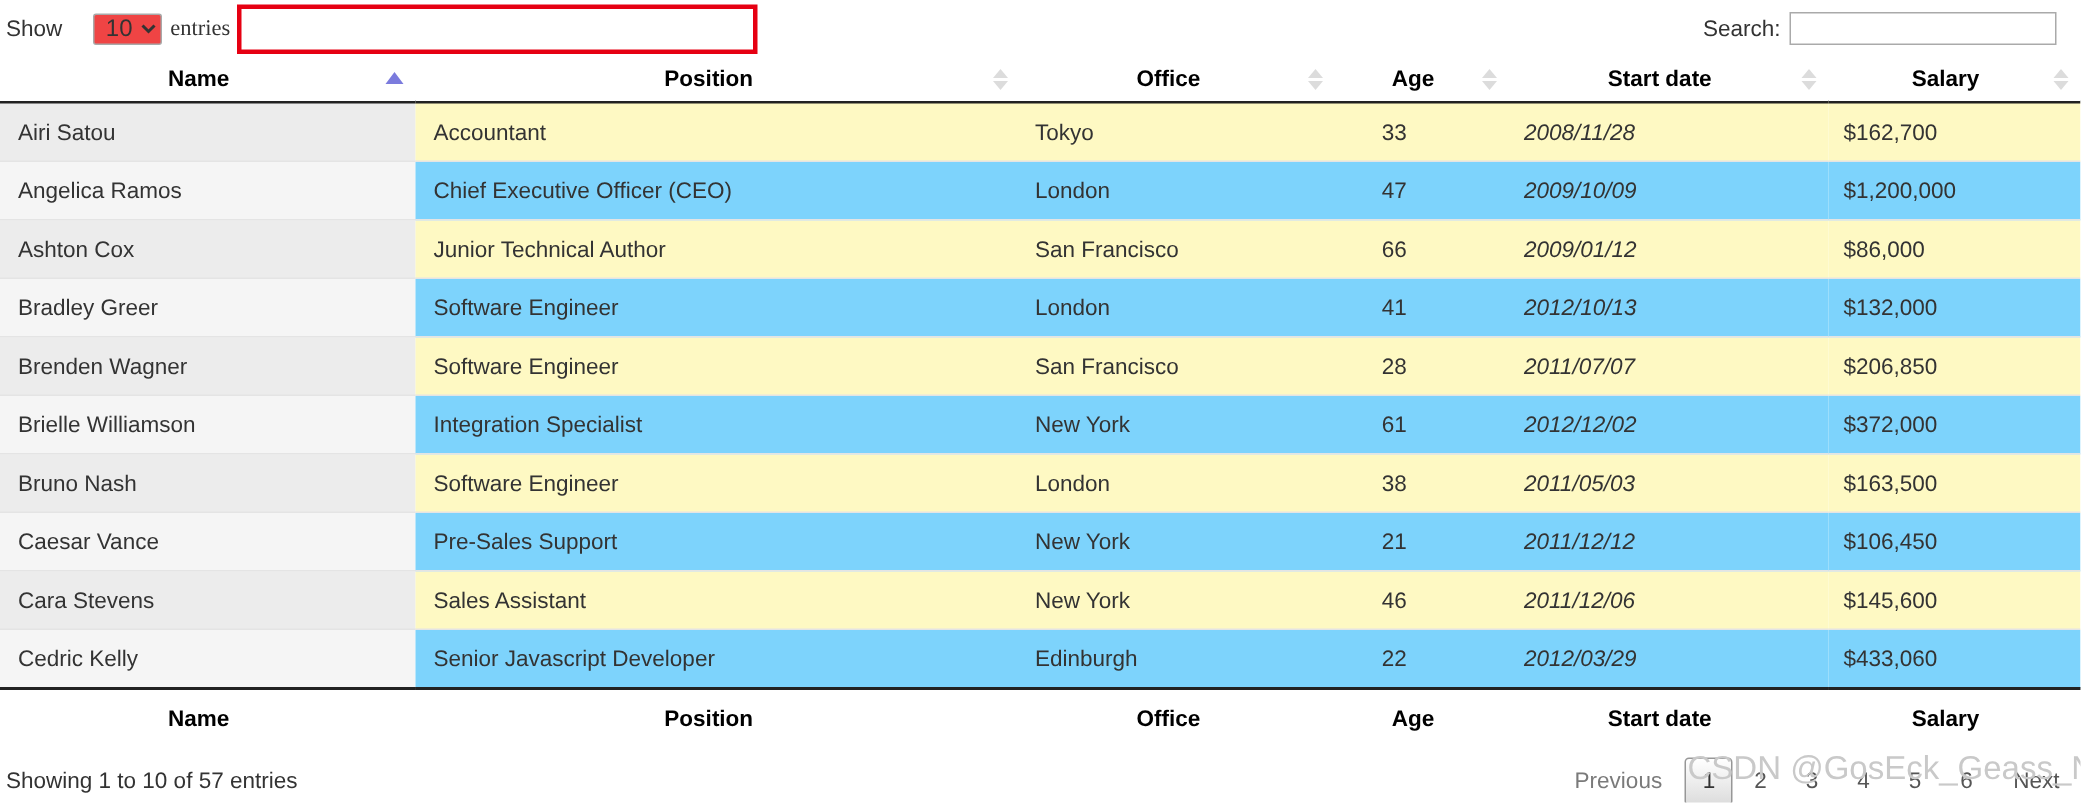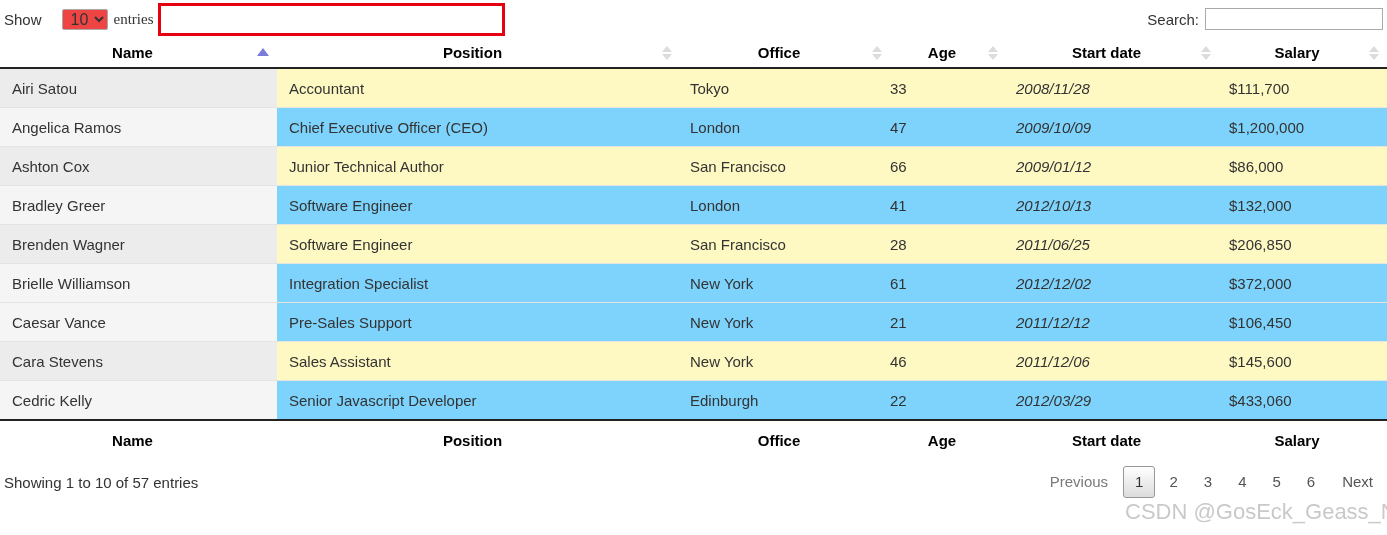--- a/index.html
+++ b/index.html
@@ -41,21 +41,21 @@
     color: #333;
     height: 21px;
     padding: 0 2px 0 4px;
     border: 1px solid #a9a9a9;
     background: #ef4444;
     border-radius: 2px;
   }
 
   .search-control {
     position: absolute;
-    right: 4px;
+    right: 16px;
     top: 50%;
     transform: translateY(-50%);
     display: flex;
     align-items: center;
     white-space: nowrap;
   }
   .search-control .search-label {
     font-size: 15px;
     color: #333;
     margin-right: 6px;
@@ -153,21 +153,21 @@
   tbody td {
     height: 38px;
     font-size: 15px;
     color: #333333;
     border-bottom: 1px solid #e4e4e4;
     vertical-align: middle;
   }
   tbody td.cell-name     { padding-left: 12px; text-align: left; margin-top: 48px; }
   tbody td.cell-position { padding-left: 12px; text-align: left; }
   tbody td.cell-office   { padding-left: 10px; text-align: left; }
-  tbody td.cell-age      { padding-right: 37px; text-align: left; margin-top: 32px; }
+  tbody td.cell-age      { padding-right: 37px; text-align: center; margin-top: 32px; }
   tbody td.cell-start    { padding-left: 10px; text-align: left; font-style: italic; }
   tbody td.cell-salary   { padding-left: 10px; text-align: left; }
 
   tbody tr.odd  td { background: #fef9c3; }
   tbody tr.even td { background: #7dd3fc; }
   tbody tr.odd  td.cell-name { background: #ececec; }
   tbody tr.even td.cell-name { background: #f5f5f5; }
 
   tbody tr:last-child td { border-bottom: 2px solid #222222; }
 
@@ -323,21 +323,21 @@
     </tr>
   </thead>
 
   <tbody id="tbody">
       <tr class="odd">
         <td class="cell-name">Airi Satou</td>
         <td class="cell-position">Accountant</td>
         <td class="cell-office">Tokyo</td>
         <td class="cell-age">33</td>
         <td class="cell-start">2008/11/28</td>
-        <td class="cell-salary">$111,700</td>
+        <td class="cell-salary">$162,700</td>
       </tr>
       <tr class="even">
         <td class="cell-name">Angelica Ramos</td>
         <td class="cell-position">Chief Executive Officer (CEO)</td>
         <td class="cell-office">London</td>
         <td class="cell-age">47</td>
         <td class="cell-start">2009/10/09</td>
         <td class="cell-salary">$1,200,000</td>
       </tr>
       <tr class="odd">
@@ -354,30 +354,38 @@
         <td class="cell-office">London</td>
         <td class="cell-age">41</td>
         <td class="cell-start">2012/10/13</td>
         <td class="cell-salary">$132,000</td>
       </tr>
       <tr class="odd">
         <td class="cell-name">Brenden Wagner</td>
         <td class="cell-position">Software Engineer</td>
         <td class="cell-office">San Francisco</td>
         <td class="cell-age">28</td>
-        <td class="cell-start">2011/06/25</td>
+        <td class="cell-start">2011/07/07</td>
         <td class="cell-salary">$206,850</td>
       </tr>
       <tr class="even">
         <td class="cell-name">Brielle Williamson</td>
         <td class="cell-position">Integration Specialist</td>
         <td class="cell-office">New York</td>
         <td class="cell-age">61</td>
         <td class="cell-start">2012/12/02</td>
         <td class="cell-salary">$372,000</td>
+      </tr>
+      <tr class="odd">
+        <td class="cell-name">Bruno Nash</td>
+        <td class="cell-position">Software Engineer</td>
+        <td class="cell-office">London</td>
+        <td class="cell-age">38</td>
+        <td class="cell-start">2011/05/03</td>
+        <td class="cell-salary">$163,500</td>
       </tr>
       <tr class="even">
         <td class="cell-name">Caesar Vance</td>
         <td class="cell-position">Pre-Sales Support</td>
         <td class="cell-office">New York</td>
         <td class="cell-age">21</td>
         <td class="cell-start">2011/12/12</td>
         <td class="cell-salary">$106,450</td>
       </tr>
       <tr class="odd">

